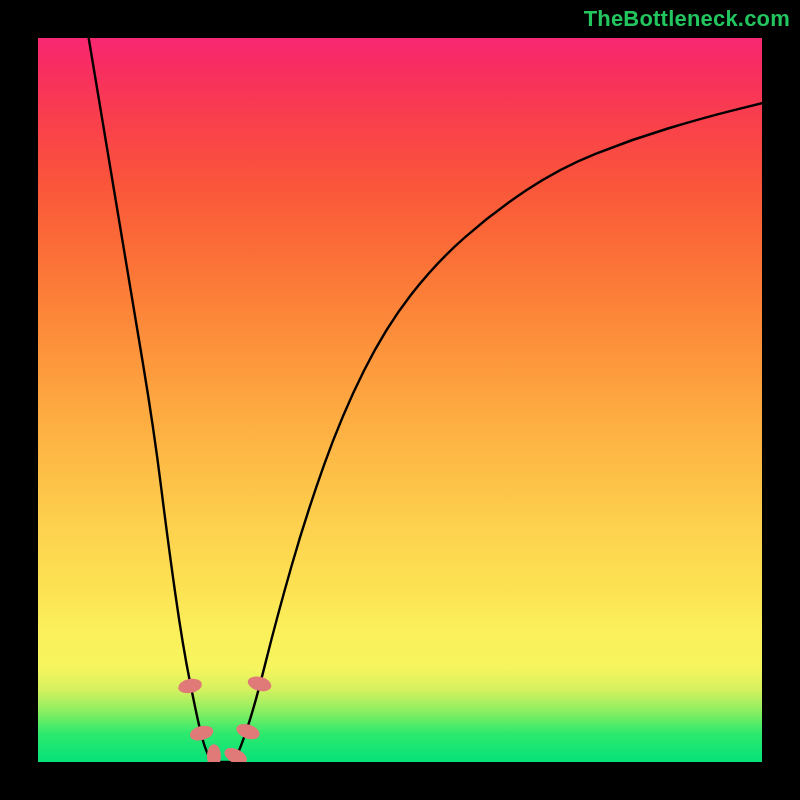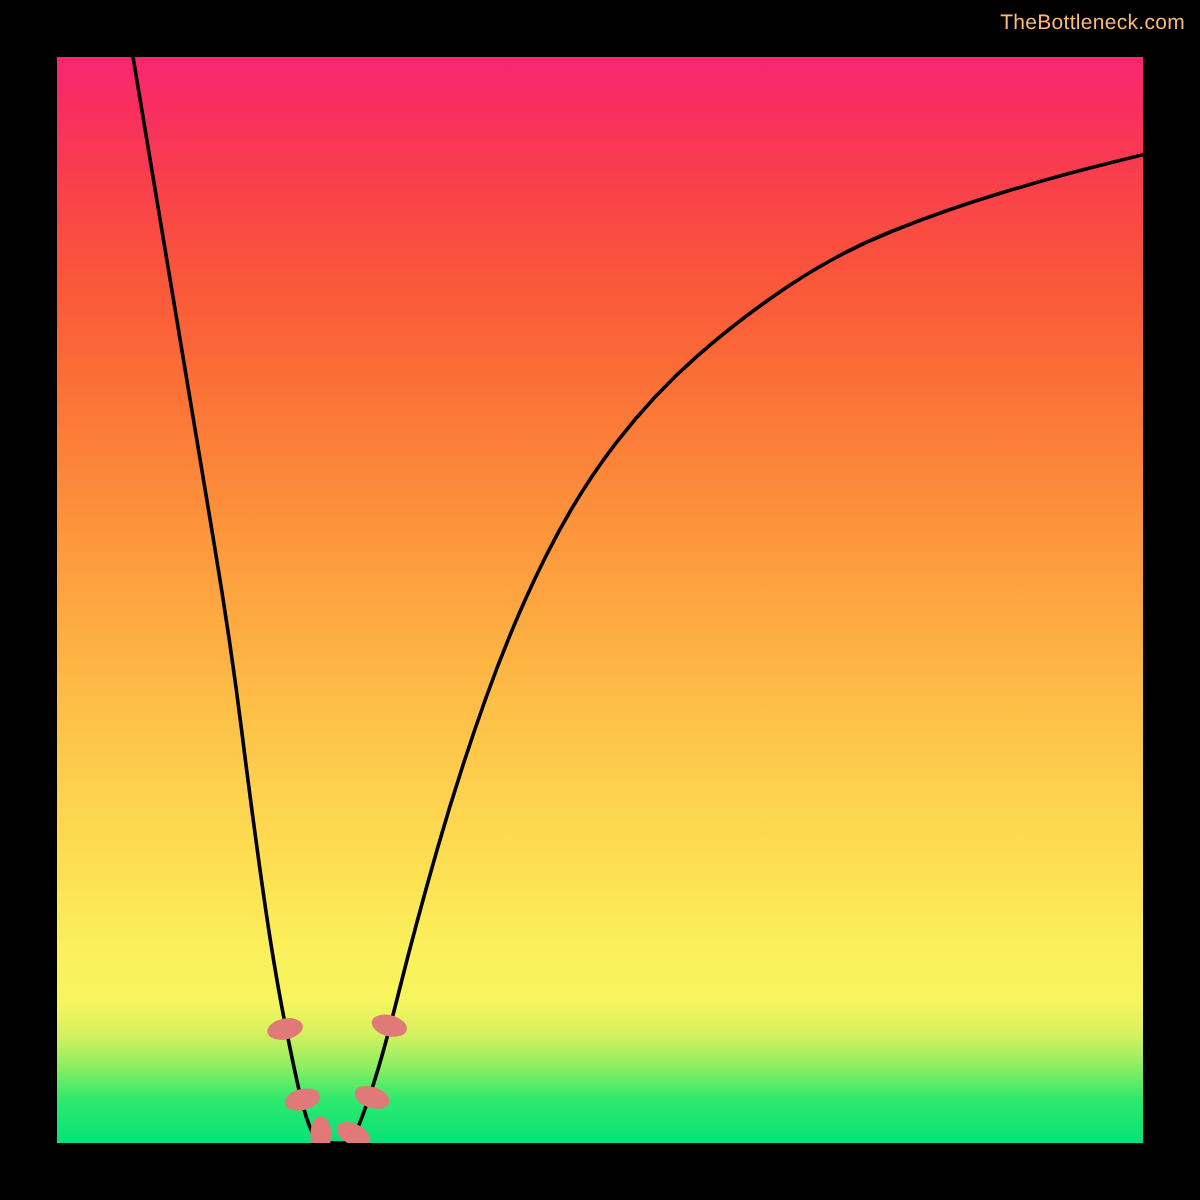--- a/index.html
+++ b/index.html
@@ -51,24 +51,24 @@
     position: absolute;
     left: 0;
     top: 0;
     width: 724px;
     height: 724px;
   }
   .watermark {
     position: absolute;
     top: 6px;
     right: 10px;
-    color: #fdba74;
-    font-size: 14px;
+    color: #22c55e;
+    font-size: 22px;
     letter-spacing: 0.2px;
-    font-weight: 400;
+    font-weight: 700;
   }
 </style>
 </head>
 <body>
 
 <div class="frame">
 
   <div class="watermark">TheBottleneck.com</div>
 
   <div class="plot">

